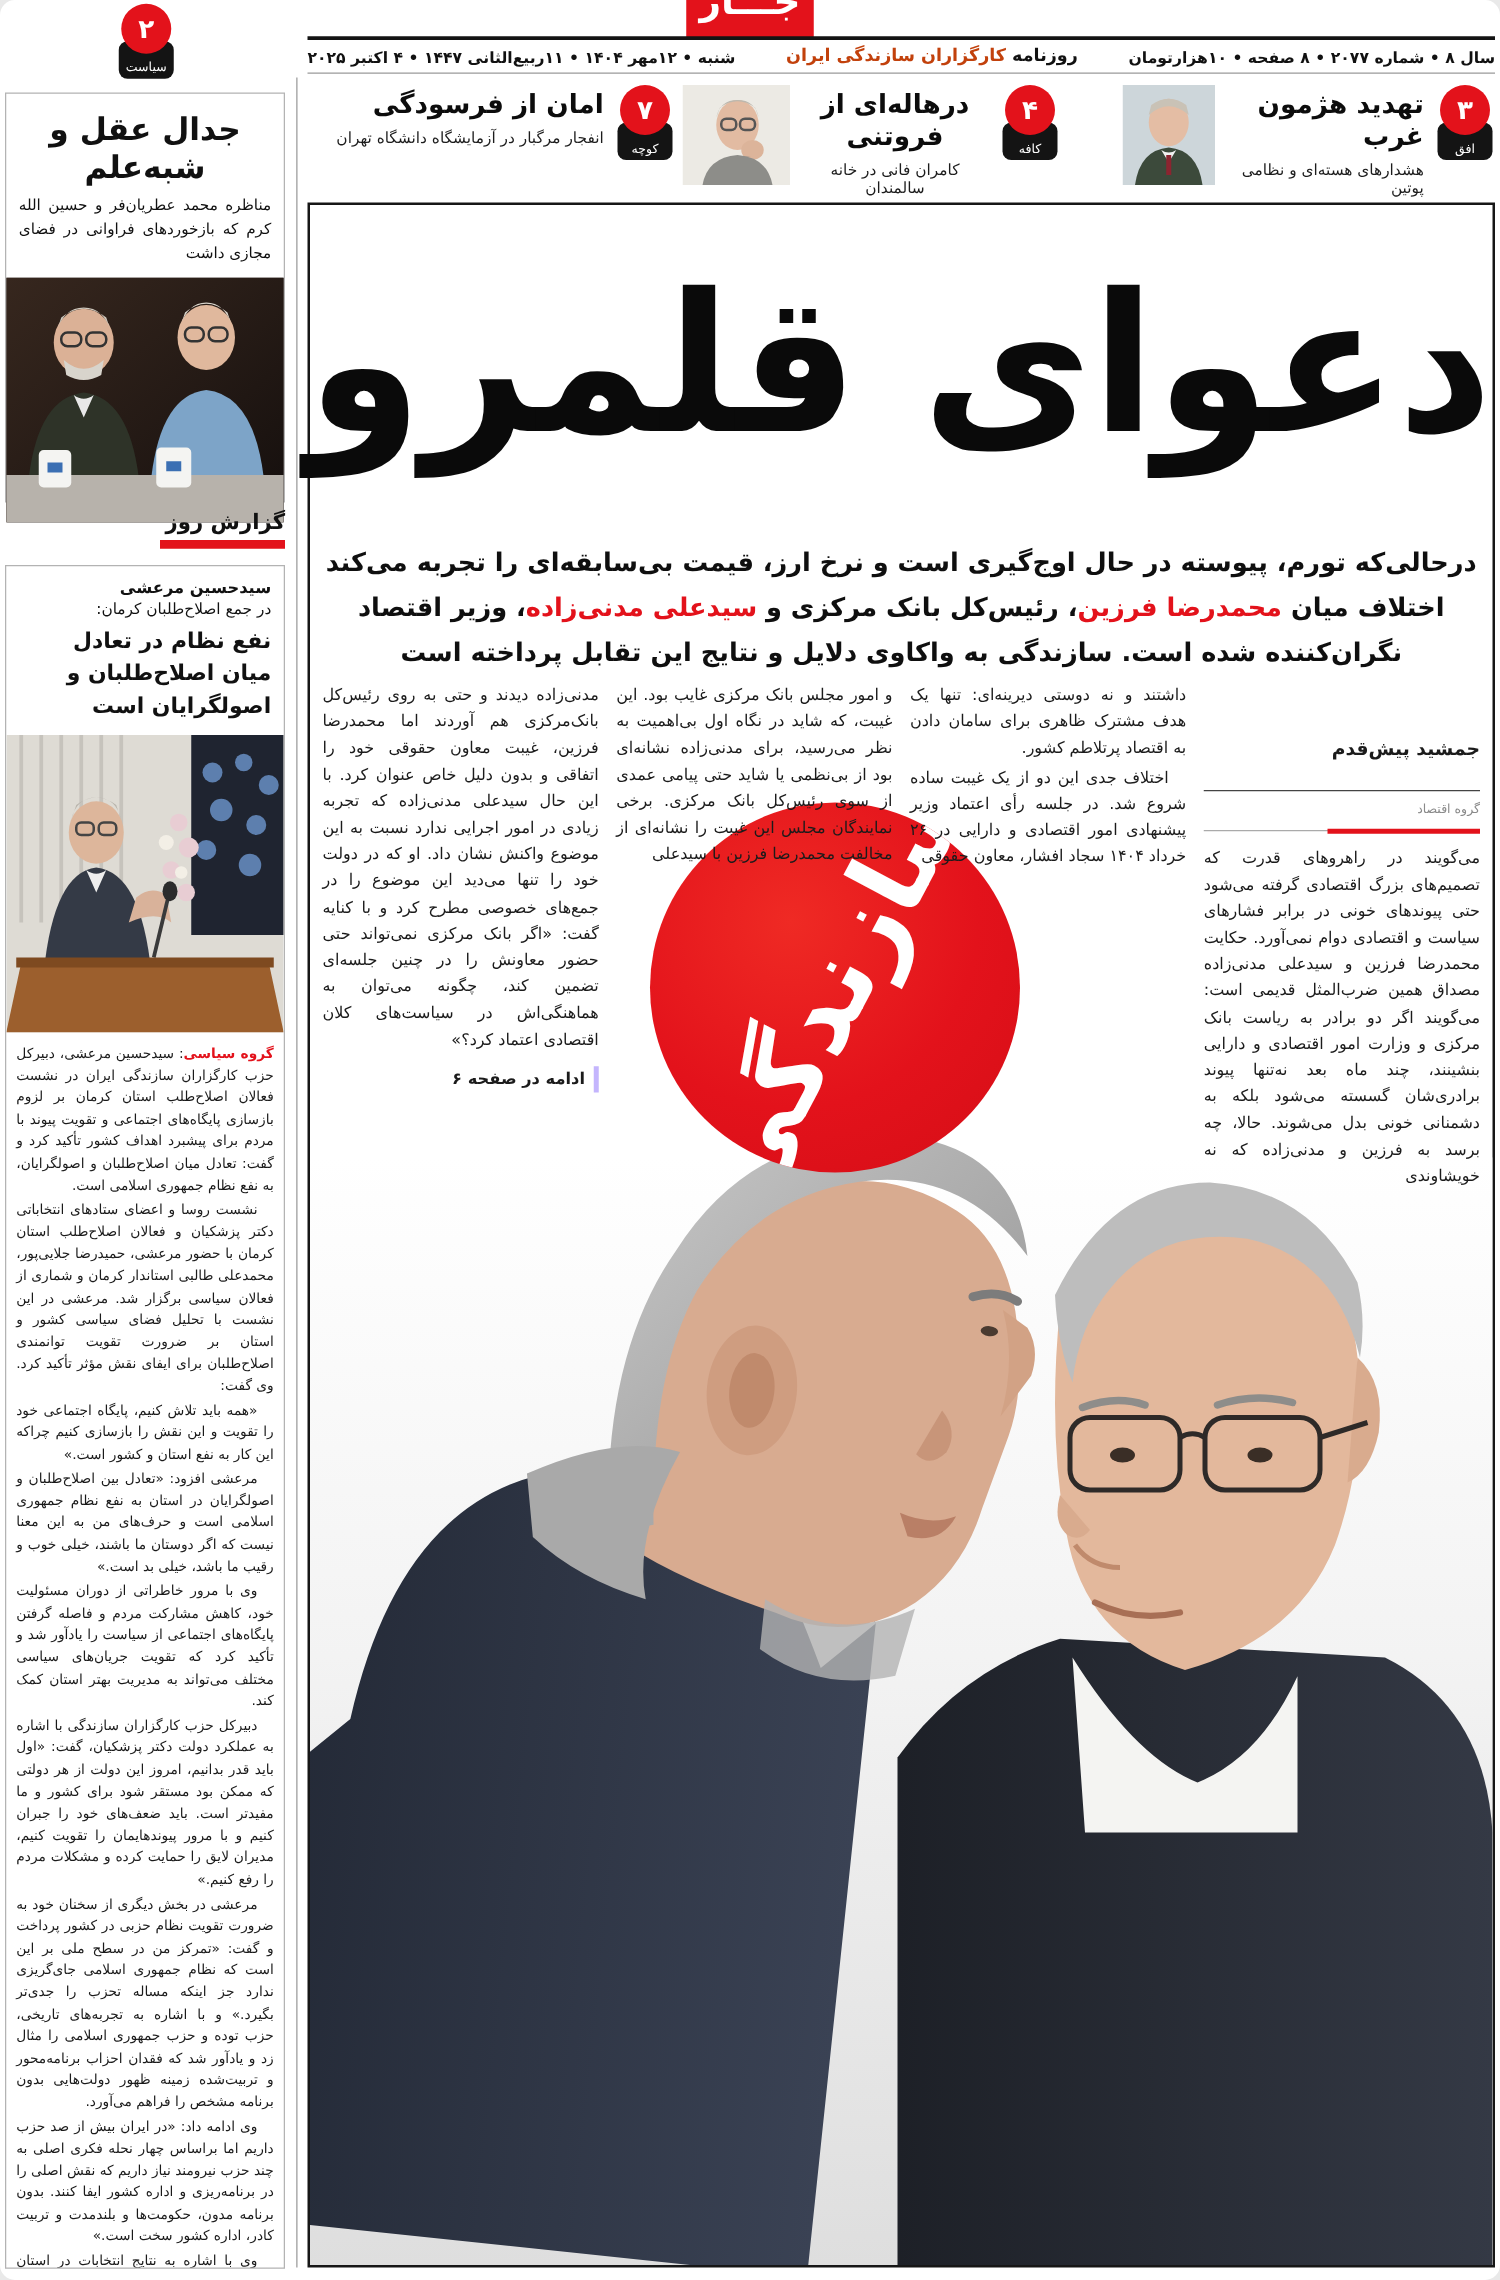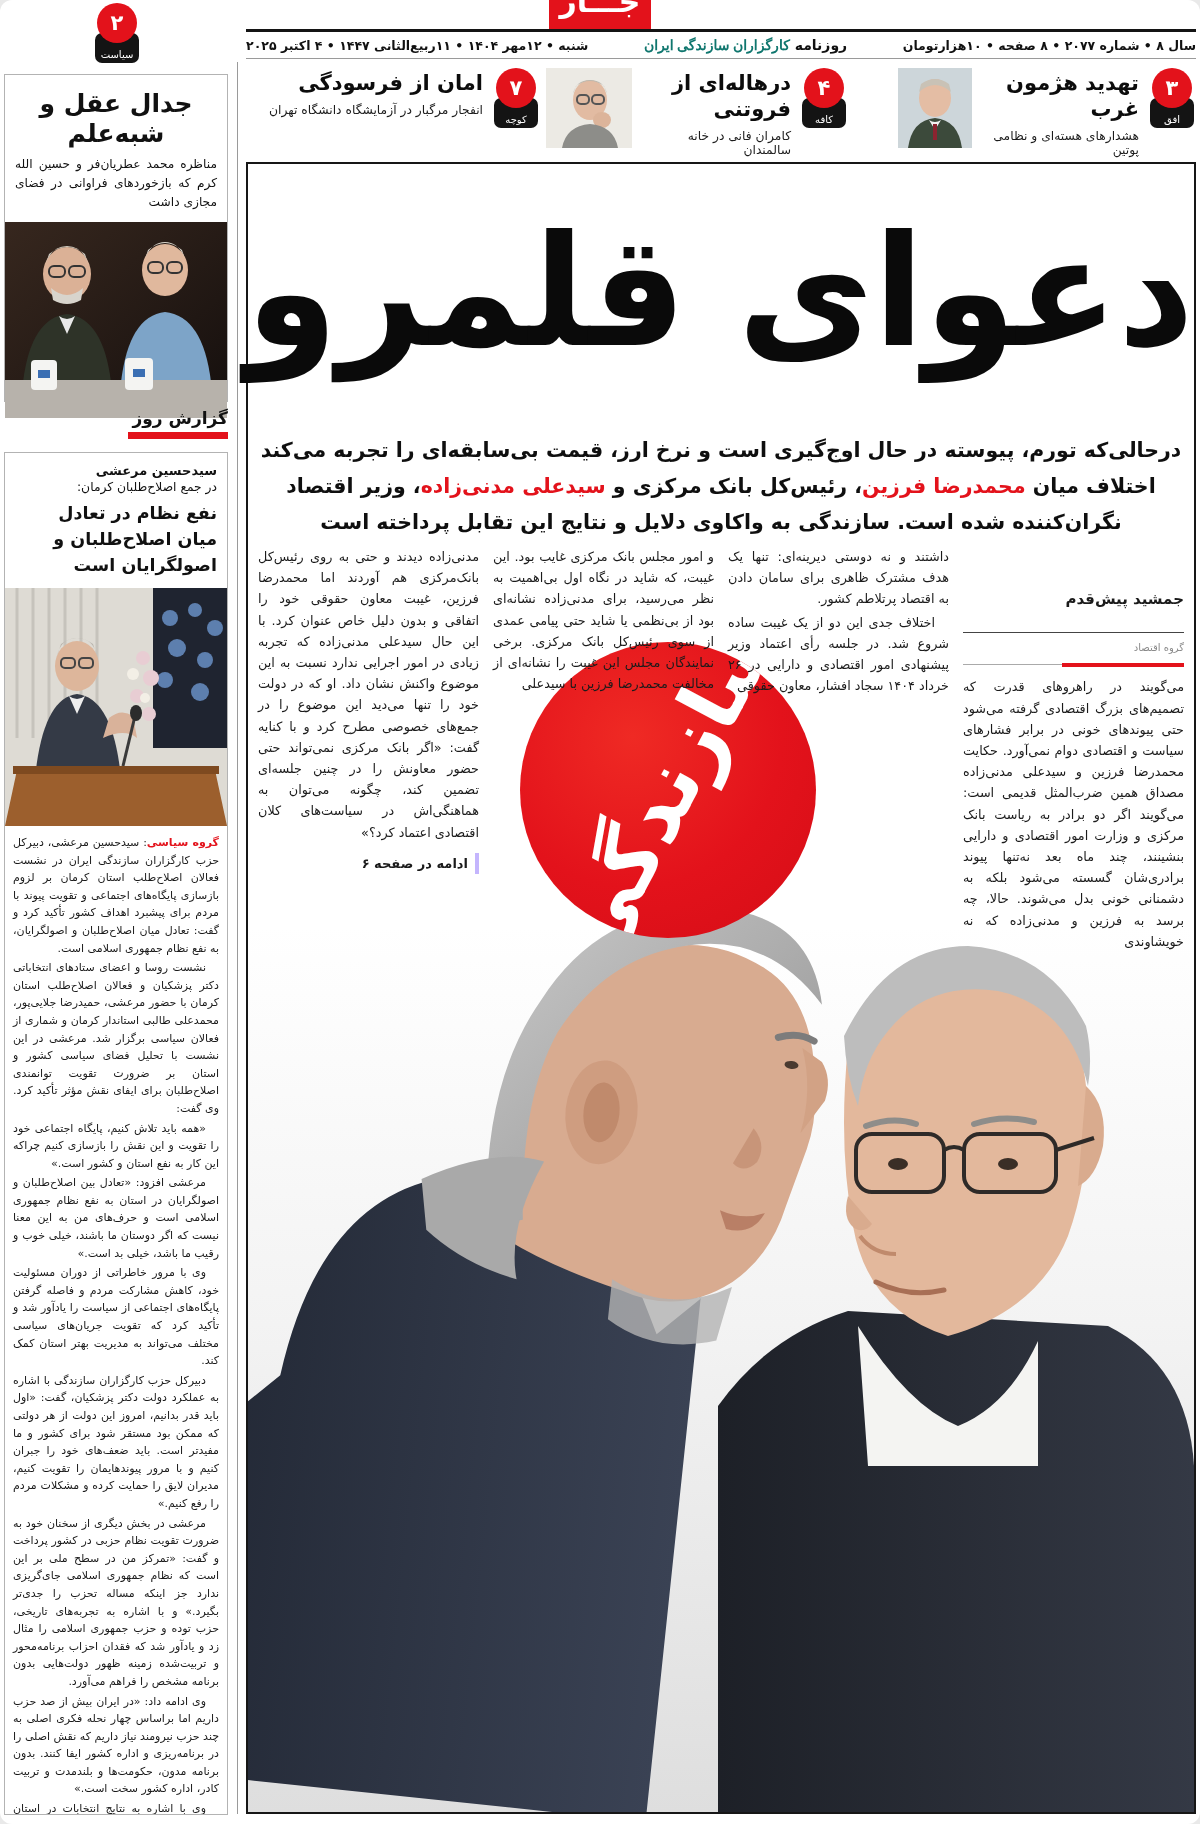--- a/index.html
+++ b/index.html
@@ -8,21 +8,21 @@
 
   
   .topbar{position:absolute;left:246px;top:0;width:950px;height:60px;}
   .red-tab{position:absolute;left:303px;top:0;width:102px;height:30px;background:#e3121b;
            overflow:hidden;display:flex;justify-content:center;}
   .red-tab span{color:#fff;font-weight:bold;font-size:30px;line-height:30px;margin-top:-13px;letter-spacing:2px;}
   .rule-thick{position:absolute;left:0;top:29px;width:100%;height:3px;background:#141414;}
   .meta-row{position:absolute;left:0;top:34px;width:100%;height:22px;display:flex;
             justify-content:space-between;align-items:center;font-size:12.5px;font-weight:bold;}
   .meta-center{font-size:14px;}
-  .meta-center .red{color:#0f766e;font-family:Liberation Serif, serif;}
+  .meta-center .red{color:#c2410c;}
   .rule-thin{position:absolute;left:0;top:58px;width:100%;height:1px;background:#9a9a9a;}
 
   
   .teasers{position:absolute;left:246px;top:60px;width:950px;height:100px;}
   .teaser{position:absolute;top:8px;display:flex;gap:9px;align-items:flex-start;}
   .badge{position:relative;width:48px;height:66px;flex:0 0 auto;}
   .badge-label{position:absolute;left:2px;top:30px;width:44px;height:30px;background:#141414;
                border-radius:7px;color:#fff;font-size:10px;display:flex;align-items:flex-end;
                justify-content:center;padding-bottom:3px;box-sizing:border-box;}
   .badge-circle{position:absolute;left:4px;top:0;width:40px;height:40px;border-radius:50%;
@@ -121,21 +121,21 @@
         <path d="M31 52 L37 62 L43 52 Q37 56 31 52 Z" fill="#f2f2f2"></path>
         <rect x="35" y="56" width="4" height="16" fill="#8c2430"></rect>
       </svg>
     </div>
 
     <div class="teaser" style="right:348px;">
       <div class="badge">
         <div class="badge-label">کافه</div>
         <div class="badge-circle">۴</div>
       </div>
-      <div class="teaser-text" style="width:150px;">
+      <div class="teaser-text" style="width:150px;text-align:center;">
         <div class="teaser-title">درهاله‌ای از فروتنی</div>
         <div class="teaser-sub">کامران فانی در خانه سالمندان</div>
       </div>
       <svg class="teaser-photo" width="86" height="80" viewBox="0 0 86 80">
         <rect width="86" height="80" fill="#eceae4"></rect>
         <ellipse cx="44" cy="32" rx="17" ry="20" fill="#e2bba2"></ellipse>
         <path d="M27 26 Q30 12 44 12 Q58 12 61 26 L58 18 Q44 8 30 18 Z" fill="#bdb8ae"></path>
         <rect x="31" y="27" width="12" height="9" rx="4" fill="none" stroke="#555" stroke-width="2"></rect>
         <rect x="46" y="27" width="12" height="9" rx="4" fill="none" stroke="#555" stroke-width="2"></rect>
         <ellipse cx="56" cy="52" rx="9" ry="8" fill="#dcb49a"></ellipse>

